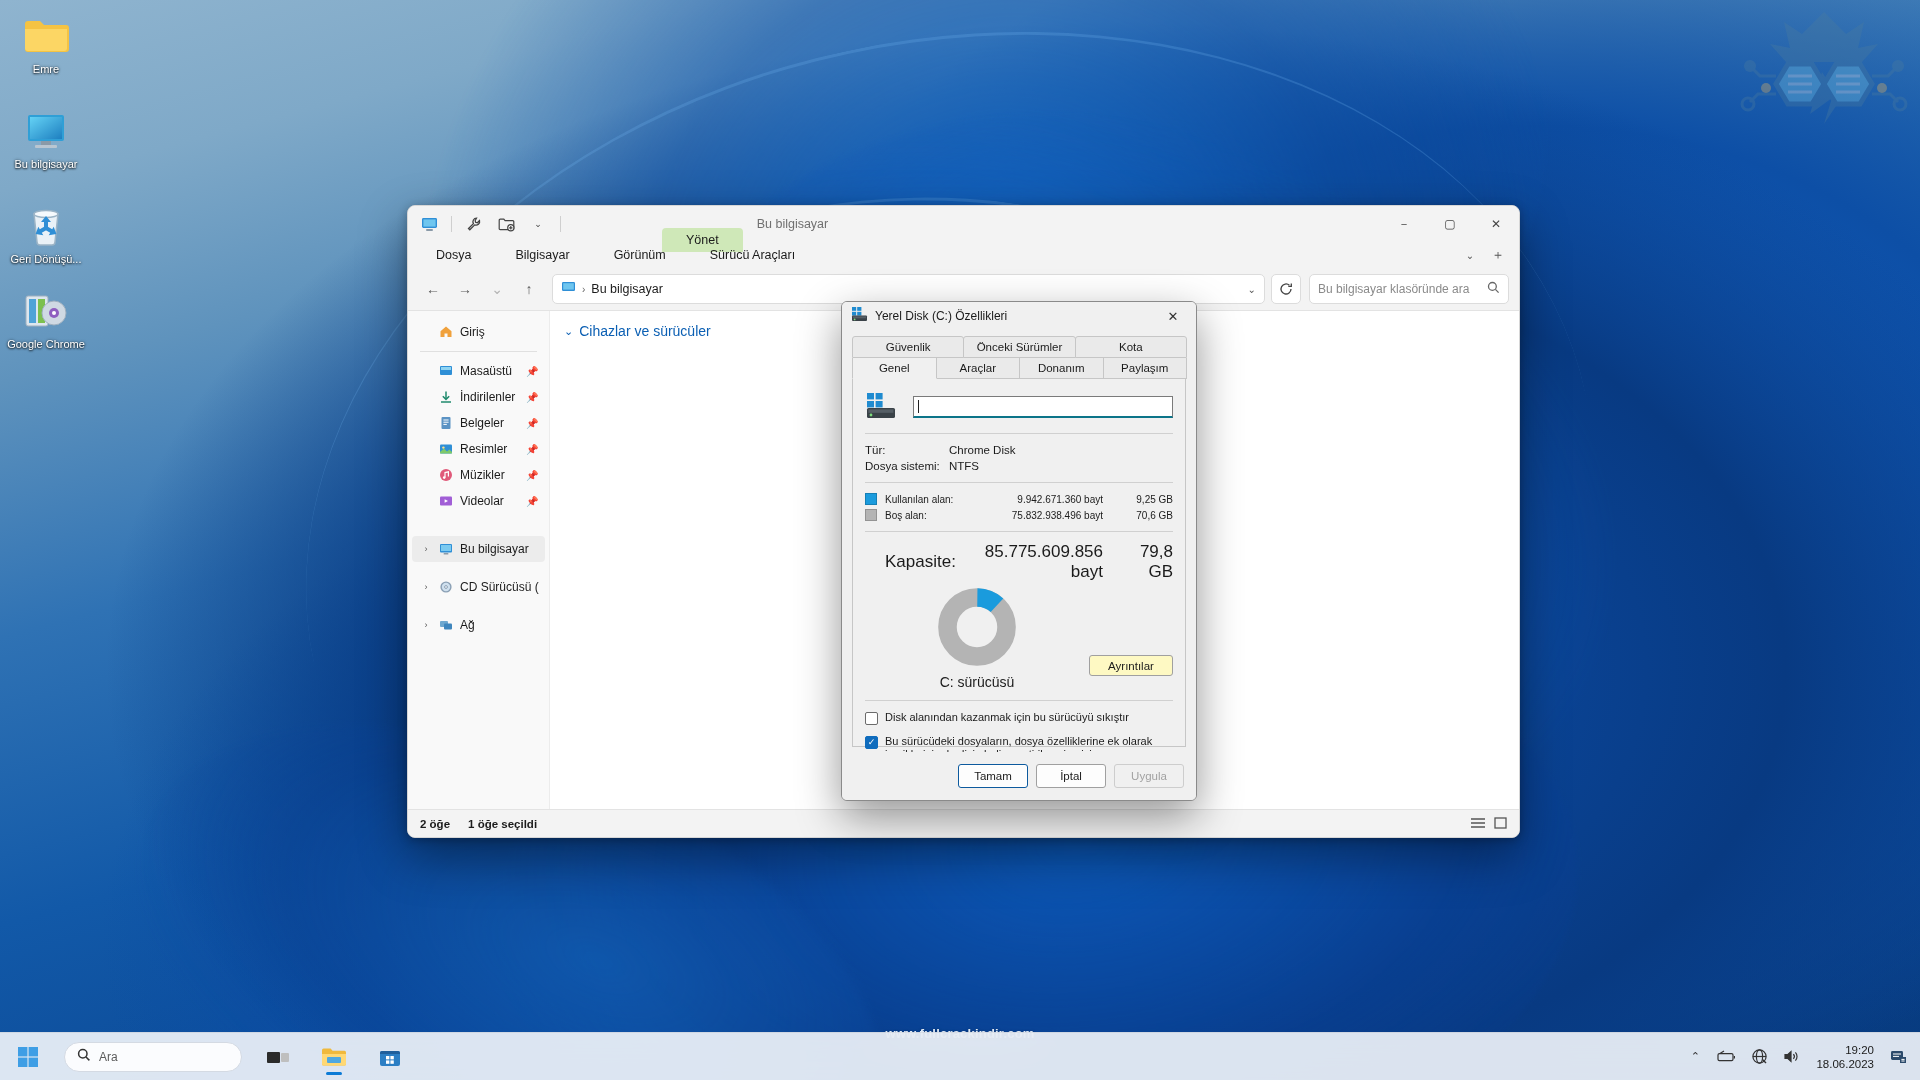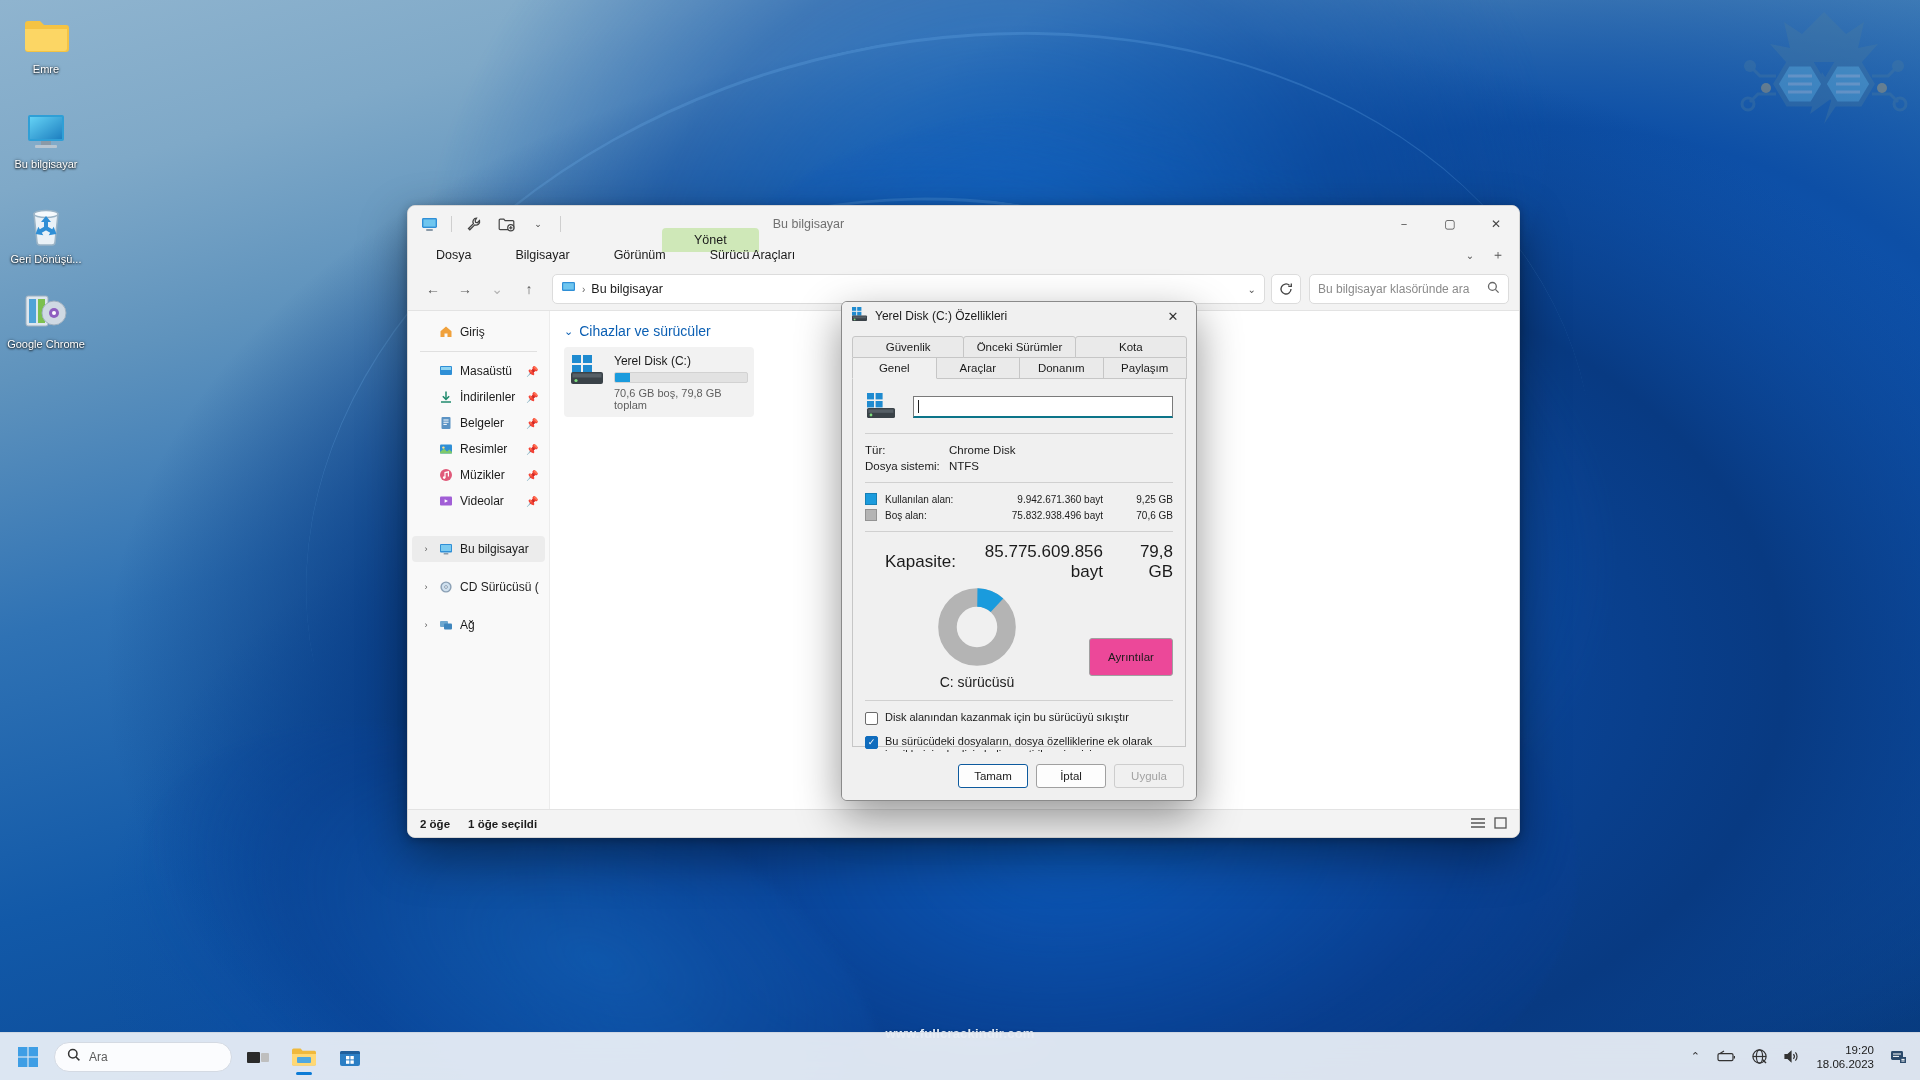--- a/index.html
+++ b/index.html
@@ -50,21 +50,21 @@
 
   
   .explorer { position:absolute; left:407px; top:205px; width:1113px; height:633px;
         background:#f3f3f3; border-radius:8px; box-shadow:0 18px 48px rgba(0,0,0,.40), 0 2px 10px rgba(0,0,0,.25);
         overflow:hidden; border:1px solid #d6d6d6; }
   .titlebar { height:36px; display:flex; align-items:center; background:#f3f3f3; padding-left:8px; }
   .tb-icons { display:flex; align-items:center; gap:6px; }
   .tb-btn { width:26px; height:26px; display:flex; align-items:center; justify-content:center; border-radius:4px; }
   .tb-sep { width:1px; height:16px; background:#cfcfcf; margin:0 3px; }
   .manage-tab { margin-left:98px; background:#cfe8b8; color:#1b1b1b; font-size:12.5px;
-        padding:5px 32px; border-radius:4px 4px 0 0;margin-top:32px; }
+        padding:5px 24px; border-radius:4px 4px 0 0;margin-top:32px; }
   .tab-inactive { color:#707070; font-size:12.5px; padding:5px 14px; }
   .win-ctrls { margin-left:auto; display:flex; height:36px; }
   .wc { width:46px; height:36px; display:flex; align-items:center; justify-content:center; color:#444; font-size:12px; }
 
   .menubar { height:26px; display:flex; align-items:center; padding-left:16px; gap:0; background:#f3f3f3; }
   .menu-item { font-size:12.5px; color:#1b1b1b; padding:3px 12px; border-radius:3px; }
   .menu-right { margin-left:auto; display:flex; align-items:center; gap:2px; padding-right:8px; }
 
   .navbar { height:42px; display:flex; align-items:center; gap:2px; padding:0 10px; background:#f3f3f3; }
   .nav-btn { width:30px; height:30px; display:flex; align-items:center; justify-content:center;
@@ -138,38 +138,38 @@
   .alloc .n { width:96px; }
   .alloc .bytes { flex:1; text-align:right; padding-right:18px; }
   .alloc .gb { width:52px; text-align:right; }
   .cap-row { display:flex; align-items:center; font-size:17px; color:#1b1b1b; margin:4px 0 4px 20px; }
   .cap-row .n { width:96px; }
   .cap-row .bytes { flex:1; text-align:right; padding-right:18px; }
   .cap-row .gb { width:52px; text-align:right; }
   .donut-wrap { display:flex; align-items:flex-end; margin-top:6px; }
   .donut-col { flex:1; text-align:center; }
   .donut-cap { font-size:14px; color:#1b1b1b; margin-top:4px; }
-  .details-btn { width:84px; height:38px; background:#ec4899; border:1px solid #a0a0a0; border-radius:3px;
+  .details-btn { width:84px; height:21px; background:#fef9c3; border:1px solid #a0a0a0; border-radius:3px;
         font-size:11.5px; color:#1b1b1b; display:flex; align-items:center; justify-content:center; margin-bottom:14px; }
   .chk-row { display:flex; gap:7px; margin-top:10px; font-size:11px; color:#1b1b1b; line-height:13px; }
   .chk { width:13px; height:13px; flex:none; margin-top:1px; border:1px solid #6b6b6b; background:#fff; border-radius:2px; }
   .chk.on { background:#0f6cbd; border-color:#0f6cbd; display:flex; align-items:center; justify-content:center;
         color:#fff; font-size:9px; }
   .dlg-foot { position:absolute; left:0; right:0; bottom:0; height:48px; display:flex;
         align-items:center; justify-content:flex-end; gap:8px; padding:0 12px; background:#f0f0f0; }
   .dbtn { width:70px; height:24px; background:#fdfdfd; border:1px solid #a0a0a0; border-radius:3px;
         font-size:11.5px; color:#1b1b1b; display:flex; align-items:center; justify-content:center; }
   .dbtn.focus { border:1px solid #0d5a9e; box-shadow:inset 0 0 0 1px #fff; }
   .dbtn.dis { color:#a2a2a2; background:#f0f0f0; border-color:#cdcdcd; }
 
   
   .taskbar { position:absolute; left:0; bottom:0; width:1920px; height:48px;
         background:rgba(243,246,251,.90); backdrop-filter:blur(18px); border-top:1px solid rgba(0,0,0,.06);
         display:flex; align-items:center; }
-  .tb-left { display:flex; align-items:center; gap:6px; padding-left:8px; }
+  .tb-left { display:flex; align-items:center; gap:16px; padding-left:8px; }
   .start { width:40px; height:40px; display:flex; align-items:center; justify-content:center; border-radius:5px; }
   .tsearch { width:178px; height:30px; background:#fbfcfe; border:1px solid #d4dae3; border-radius:16px;
         display:flex; align-items:center; gap:8px; padding:0 12px; }
   .tsearch .ph { font-size:12px; color:#5c5c5c; }
   .tb-app { width:40px; height:40px; display:flex; align-items:center; justify-content:center; border-radius:5px; position:relative; }
   .tb-app.active::after { content:""; position:absolute; bottom:2px; left:50%; transform:translateX(-50%);
         width:16px; height:3px; background:#0c7bd6; border-radius:2px; }
   .tray { margin-left:auto; display:flex; align-items:center; gap:10px; padding-right:10px; }
   .tray-ic { width:22px; height:22px; display:flex; align-items:center; justify-content:center; color:#333; }
   .clock { text-align:right; font-size:11.5px; color:#1b1b1b; line-height:14px; padding:0 4px; }
@@ -482,42 +482,20 @@
         </span>
         <span class="sb-lbl">Ağ</span>
       </div>
     </div>
 
     <div class="content">
       <div class="group-hdr">
         <span style="font-size:11px;">⌄</span>
         <span>Cihazlar ve sürücüler</span>
       </div>
-      <div class="tile">
-        <div>
-          <svg width="36" height="34" viewBox="0 0 36 34">
-            <g fill="#1f8bd0">
-              <rect x="2" y="2" width="9" height="8"></rect>
-                <rect x="13" y="2" width="9" height="8"></rect>
-              <rect x="2" y="12" width="9" height="8"></rect>
-                <rect x="13" y="12" width="9" height="8"></rect>
-            </g>
-            <rect x="1" y="19" width="32" height="12" rx="2" fill="#3a4248"></rect>
-            <rect x="2.5" y="20.5" width="29" height="4" fill="#565f66"></rect>
-            <circle cx="6" cy="27.5" r="1.6" fill="#7ddc7d"></circle>
-          </svg>
-        </div>
-        <div class="tile-info">
-          <div class="tile-name">Yerel Disk (C:)</div>
-          <div class="tile-bar">
-            <i style="width:11.6%"></i>
-          </div>
-          <div class="tile-sub">70,6 GB boş, 79,8 GB toplam</div>
-        </div>
-      </div>
     </div>
   </div>
 
   <div class="statusbar">
     <span>2 öğe</span>
     <span>1 öğe seçildi</span>
     <span class="sb-right">
       <span>
         <svg width="16" height="12" viewBox="0 0 16 12" stroke="#555" stroke-width="1.4">
             <path d="M1 2h14M1 6h14M1 10h14"></path>

